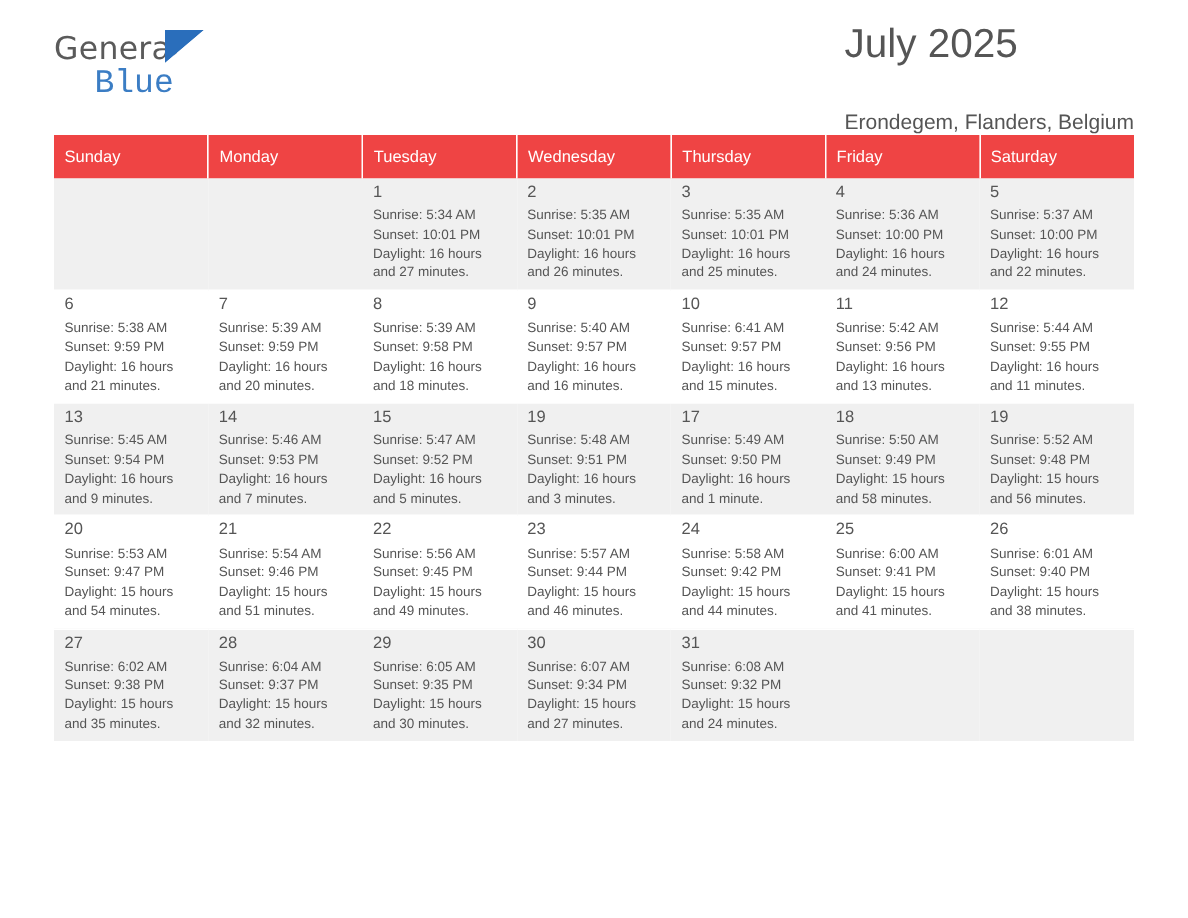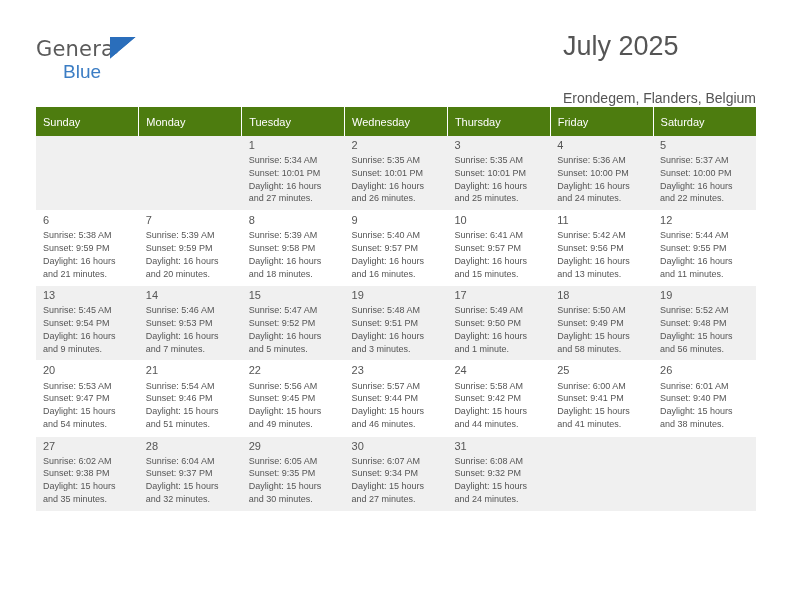--- a/index.html
+++ b/index.html
@@ -13,44 +13,44 @@
     font-family: "Liberation Sans", sans-serif;
     color: #333333;
     position: relative;
     overflow: hidden;
   }
   .page {
     position: relative;
     width: 792px;
     height: 541px;
     box-sizing: border-box;
-    padding: 33px 36px 0 36px;
+    padding: 16px 36px 0 36px;
   }
   
   .header {
     display: flex;
     align-items: flex-start;
     justify-content: space-between;
     height: 56px;
   }
   .logo {
     position: relative;
     line-height: 1;
     padding-top: 6px;
   }
   .logo-general {
     font-size: 21px;
     color: #5a5a5a;
     letter-spacing: 0.2px;
     font-family: "DejaVu Sans", sans-serif;
   }
   .logo-blue {
-    font-size: 19px;
+    font-size: 22px;
     color: #3b7dc4;
-    font-family: Liberation Sans, sans-serif;
+    font-family: Liberation Mono, monospace;
     display: block;
     margin-top: 2px;
     margin-left: 27px;
   }
   .logo-flag {
     position: absolute;
     top: 4px;
     left: 74px;
     width: 0;
     height: 0;
@@ -82,21 +82,21 @@
     margin-top: 30px;
   }
   
   table.calendar {
     width: 100%;
     border-collapse: collapse;
     margin-top: 18px;
     table-layout: fixed;
   }
   table.calendar thead th {
-    background: #4d7c0f;
+    background: #ef4444;
     color: #ffffff;
     font-size: 11px;
     font-weight: normal;
     text-align: left;
     padding: 6px 0 6px 7px;
     border-right: 1px solid #ffffff;
     height: 17px;
   }
   table.calendar thead th:last-child {
     border-right: none;

